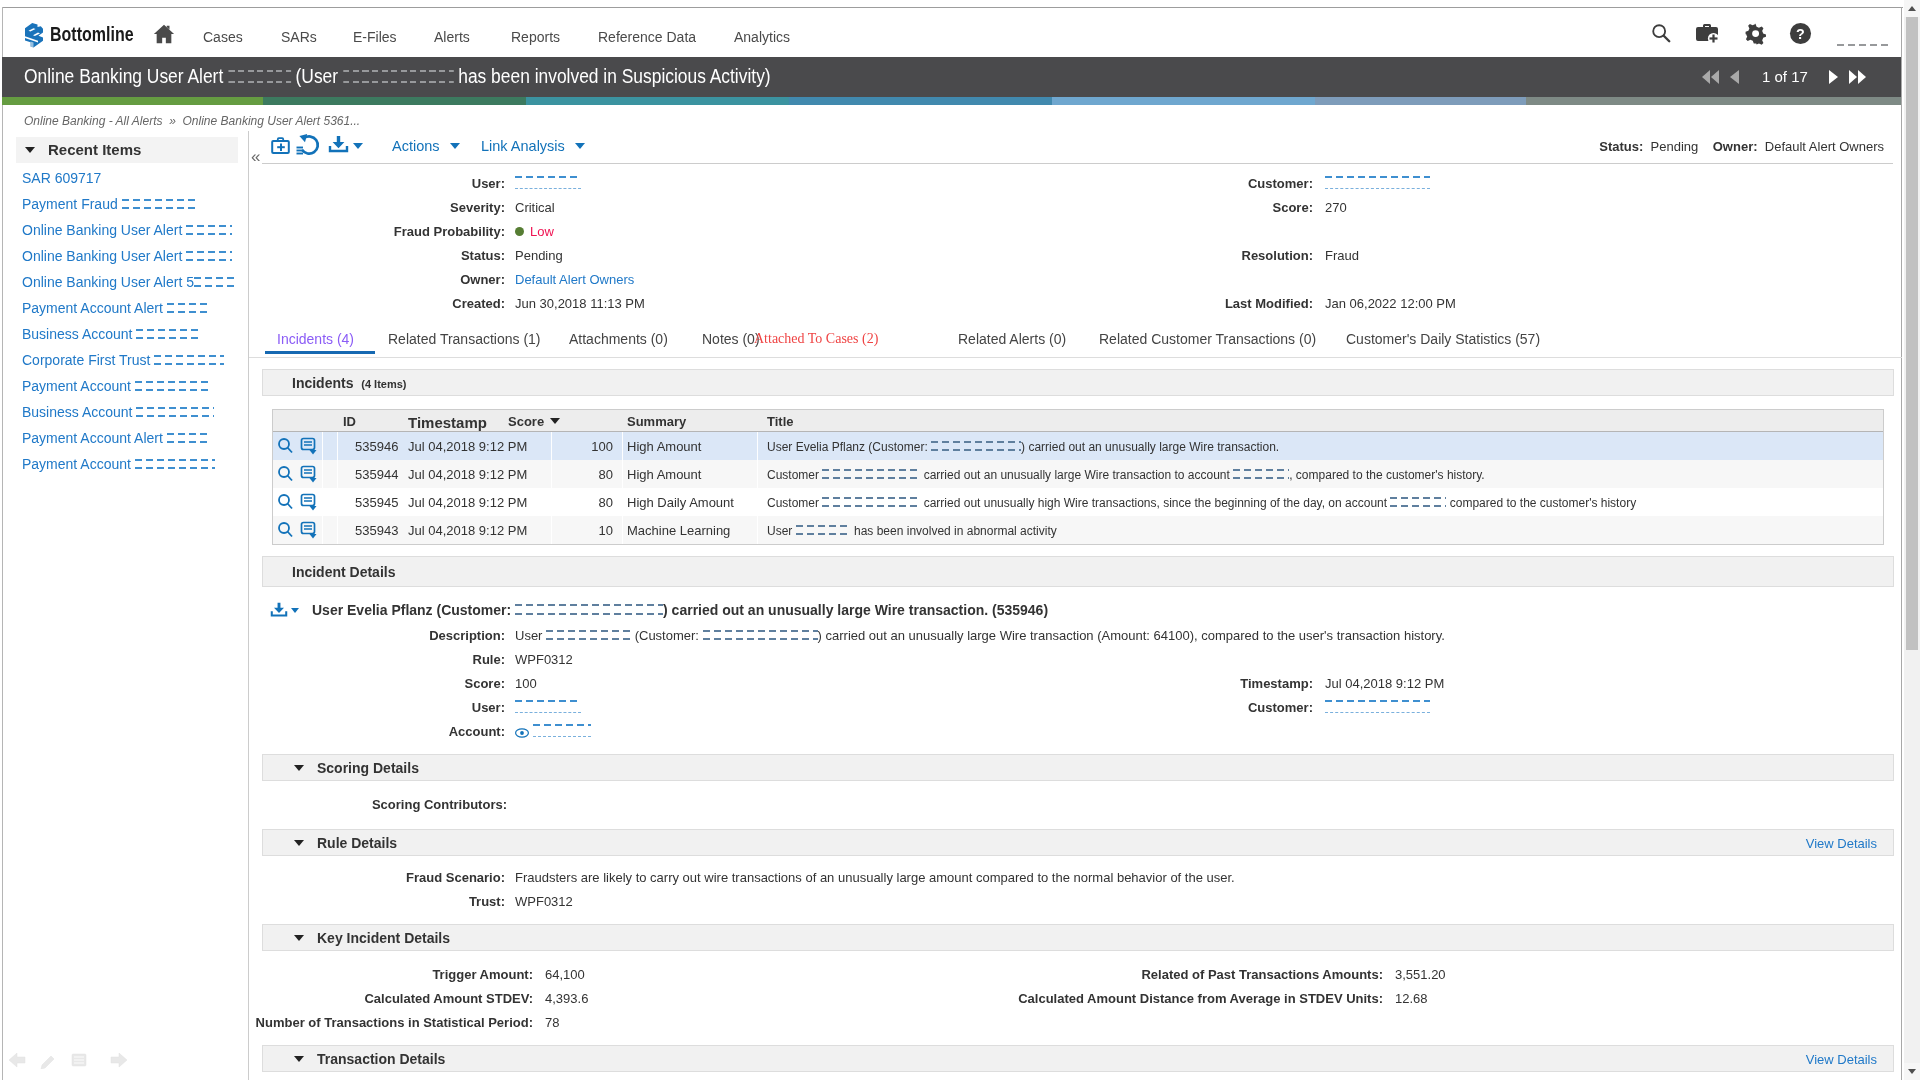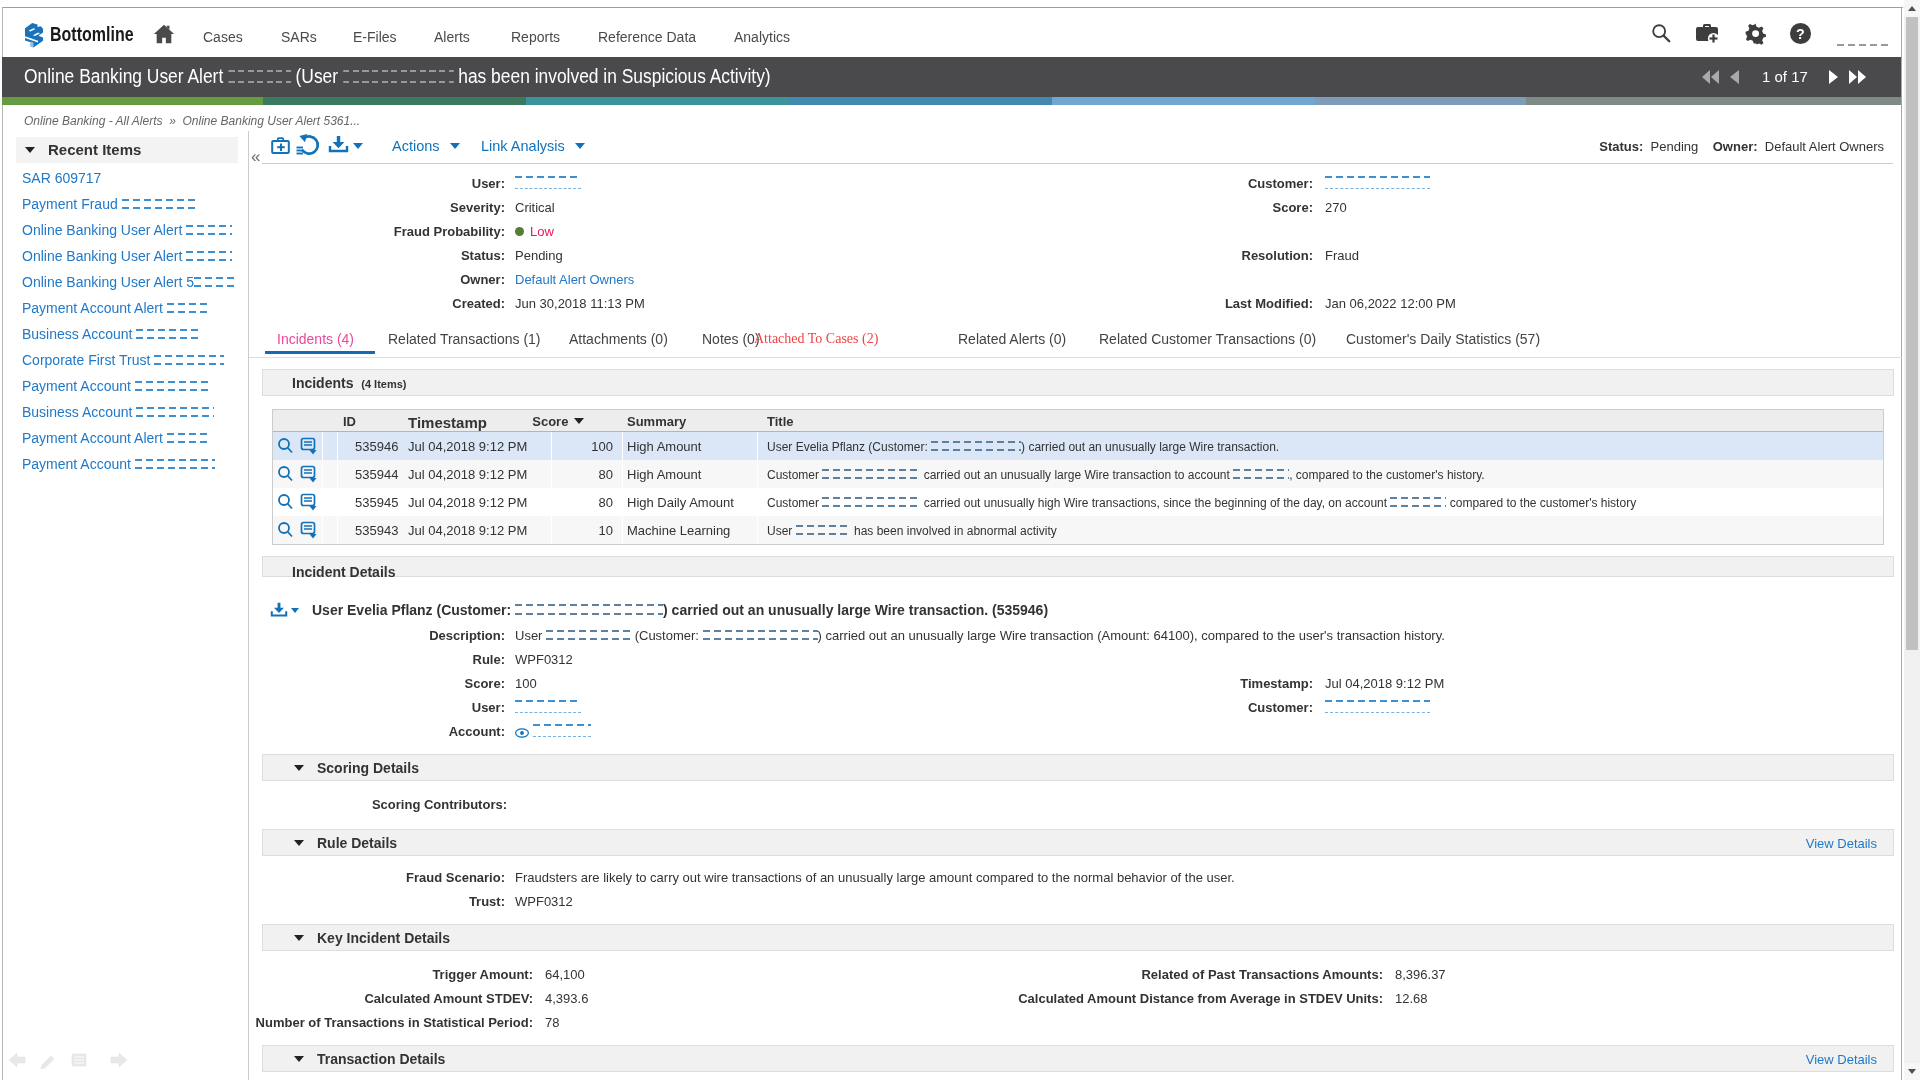--- a/index.html
+++ b/index.html
@@ -173,39 +173,39 @@
 <div class="val" style="left:515px; top:296px;">Jun 30,2018 11:13 PM</div>
 <div class="lab" style="left:1000px; width:313px; top:176px;">Customer:</div>
 <div class="val" style="left:1325px; top:176px;"><span class="redact rl" style="width:105px; border-bottom:1px dashed #7ab0dd; height:13px;"><i class="t"></i></span></div>
 <div class="lab" style="left:1000px; width:313px; top:200px;">Score:</div>
 <div class="val" style="left:1325px; top:200px;">270</div>
 <div class="lab" style="left:1000px; width:313px; top:248px;">Resolution:</div>
 <div class="val" style="left:1325px; top:248px;">Fraud</div>
 <div class="lab" style="left:1000px; width:313px; top:296px;">Last Modified:</div>
 <div class="val" style="left:1325px; top:296px;">Jan 06,2022 12:00 PM</div>
 
-<div class="abs" style="left:277px; top:331px; font-size:14px; color:#ec4899;">Incidents (4)</div>
+<div class="abs" style="left:277px; top:331px; font-size:14px; color:#8b5cf6;">Incidents (4)</div>
 <div class="abs" style="left:265px; top:351px; width:110px; height:3px; background:#1669b2;"></div>
 <div class="abs" style="left:388px; top:331px; font-size:14px; color:#444;">Related Transactions (1)</div>
 <div class="abs" style="left:569px; top:331px; font-size:14px; color:#444;">Attachments (0)</div>
 <div class="abs" style="left:702px; top:331px; font-size:14px; color:#444;">Notes (0)</div>
 <div class="abs" style="left:754px; top:331px; font-size:14px; color:#ef4444;font-family:Liberation Serif, serif;">Attached To Cases (2)</div>
 <div class="abs" style="left:958px; top:331px; font-size:14px; color:#444;">Related Alerts (0)</div>
 <div class="abs" style="left:1099px; top:331px; font-size:14px; color:#444;">Related Customer Transactions (0)</div>
 <div class="abs" style="left:1346px; top:331px; font-size:14px; color:#444;">Customer's Daily Statistics (57)</div>
 <div class="abs" style="left:249px; top:357px; width:1653px; height:1px; background:#ddd;"></div>
 
 <div class="bar" style="top:369px;">
     <span class="btxt">Incidents &nbsp;<span style="font-size:11px; font-weight:bold;">(4 Items)</span></span>
   </div>
 <div class="abs" style="left:272px; top:409px; width:1612px; height:136px; border:1px solid #ccc;"></div>
 <div class="abs" style="left:273px; top:410px; width:1610px; height:22px; background:#ededed; border-bottom:1px solid #b5b5b5;"></div>
 <div class="abs" style="left:343px; top:414px; font-size:13px; font-weight:bold;">ID</div>
 <div class="abs" style="left:408px; top:414px; font-size:15px; font-weight:bold;">Timestamp</div>
-<div class="abs" style="left:476px; top:414px; width:108px; text-align:right; font-size:13px; font-weight:bold;">Score <span style="display:inline-block; vertical-align:2px; margin-left:2px; width:0; height:0; border-left:5px solid transparent; border-right:5px solid transparent; border-top:6px solid #222;"></span></div>
+<div class="abs" style="left:508px; top:414px; width:108px; text-align:left; font-size:13px; font-weight:bold;">Score <span style="display:inline-block; vertical-align:2px; margin-left:2px; width:0; height:0; border-left:5px solid transparent; border-right:5px solid transparent; border-top:6px solid #222;"></span></div>
 <div class="abs" style="left:627px; top:414px; font-size:13px; font-weight:bold;">Summary</div>
 <div class="abs" style="left:767px; top:414px; font-size:13px; font-weight:bold;">Title</div>
 <div class="abs" style="left:273px; top:432px; width:1610px; height:28px; background:#dbe7f7;"></div>
 <div class="abs" style="left:273px; top:460px; width:1610px; height:28px; background:#f7f7f7;"></div>
 <div class="abs" style="left:273px; top:516px; width:1610px; height:28px; background:#f7f7f7;"></div>
 <svg class="abs" style="left:277px; top:437px;" width="42" height="19" viewBox="0 0 42 19">
   <defs>
       <g id="rowic">
     <circle cx="7" cy="7" r="5" fill="none" stroke="#1272b9" stroke-width="1.8"></circle>
     <line x1="10.5" y1="10.5" x2="15" y2="15.5" stroke="#1272b9" stroke-width="1.8"></line>
@@ -245,21 +245,21 @@
 <div class="abs" style="left:408px; top:523px; font-size:13px;">Jul 04,2018 9:12 PM</div>
 <div class="abs" style="left:500px; top:523px; width:113px; text-align:right; font-size:13px;">10</div>
 <div class="abs" style="left:627px; top:523px; font-size:13px;text-align:right;">Machine Learning</div>
 <div class="abs" style="left:767px; top:524px; font-size:12px; white-space:nowrap;">User <span class="redact rg" style="width:55px;"><i class="t"></i><i class="b"></i></span> has been involved in abnormal activity</div>
 <div class="abs" style="left:322px; top:432px; width:1px; height:112px; background:rgba(255,255,255,0.95);"></div>
 <div class="abs" style="left:337px; top:432px; width:1px; height:112px; background:rgba(255,255,255,0.95);"></div>
 <div class="abs" style="left:551px; top:432px; width:1px; height:112px; background:rgba(255,255,255,0.95);"></div>
 <div class="abs" style="left:622px; top:432px; width:1px; height:112px; background:rgba(255,255,255,0.95);"></div>
 <div class="abs" style="left:757px; top:432px; width:1px; height:112px; background:rgba(255,255,255,0.95);"></div>
 
-<div class="bar" style="top:556px; height:21px;">
+<div class="bar" style="top:556px; height:31px;">
     <span class="btxt" style="top:7px;">Incident Details</span>
   </div>
 <svg class="abs" style="left:270px; top:601px;" width="18" height="17" viewBox="0 0 21 20">
   <path d="M2 12 v5 h17 v-5" fill="none" stroke="#1272b9" stroke-width="2.4"></path>
   <path d="M8.8 2 h3.4 v6 h4.2 l-5.9 6.2 L4.6 8 h4.2 Z" fill="#1272b9"></path>
 </svg>
 <div class="abs" style="left:291px; top:608px; width:0; height:0; border-left:4.5px solid transparent; border-right:4.5px solid transparent; border-top:5.5px solid #1272b9;"></div>
 <div class="abs" style="left:312px; top:602px; font-size:14px; font-weight:bold; white-space:nowrap;">User Evelia Pflanz (Customer: <span class="redact rg" style="width:148px; height:11px;"><i class="t"></i><i class="b"></i></span>) carried out an unusually large Wire transaction. (535946)</div>
 <div class="lab" style="left:200px; width:305px; top:628px;">Description:</div>
 <div class="val" style="left:515px; top:628px;">User <span class="redact rg" style="width:85px;"><i class="t"></i><i class="b"></i></span> (Customer: <span class="redact rg" style="width:115px;"><i class="t"></i><i class="b"></i></span>) carried out an unusually large Wire transaction (Amount: 64100), compared to the user's transaction history.</div>
@@ -299,21 +299,21 @@
     <span class="tri"></span>
     <span class="btxt">Key Incident Details</span>
   </div>
 <div class="lab" style="left:150px; width:383px; top:967px;">Trigger Amount:</div>
 <div class="val" style="left:545px; top:967px;">64,100</div>
 <div class="lab" style="left:150px; width:383px; top:991px;">Calculated Amount STDEV:</div>
 <div class="val" style="left:545px; top:991px;">4,393.6</div>
 <div class="lab" style="left:150px; width:383px; top:1015px;">Number of Transactions in Statistical Period:</div>
 <div class="val" style="left:545px; top:1015px;">78</div>
 <div class="lab" style="left:950px; width:433px; top:967px;">Related of Past Transactions Amounts:</div>
-<div class="val" style="left:1395px; top:967px;">8,396.37</div>
+<div class="val" style="left:1395px; top:967px;">3,551.20</div>
 <div class="lab" style="left:950px; width:433px; top:991px;">Calculated Amount Distance from Average in STDEV Units:</div>
 <div class="val" style="left:1395px; top:991px;">12.68</div>
 
 <div class="bar" style="top:1045px;">
     <span class="tri"></span>
     <span class="btxt">Transaction Details</span>
     <span class="viewdet">View Details</span>
   </div>
 
 </body></html>

